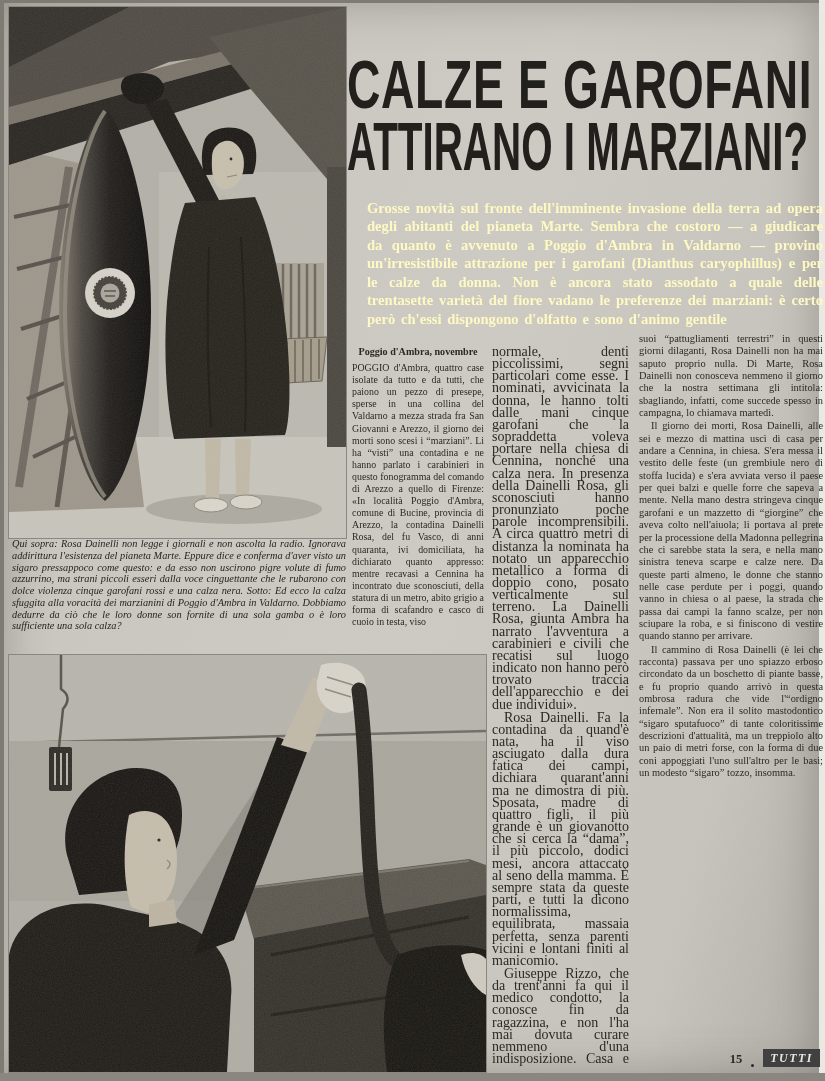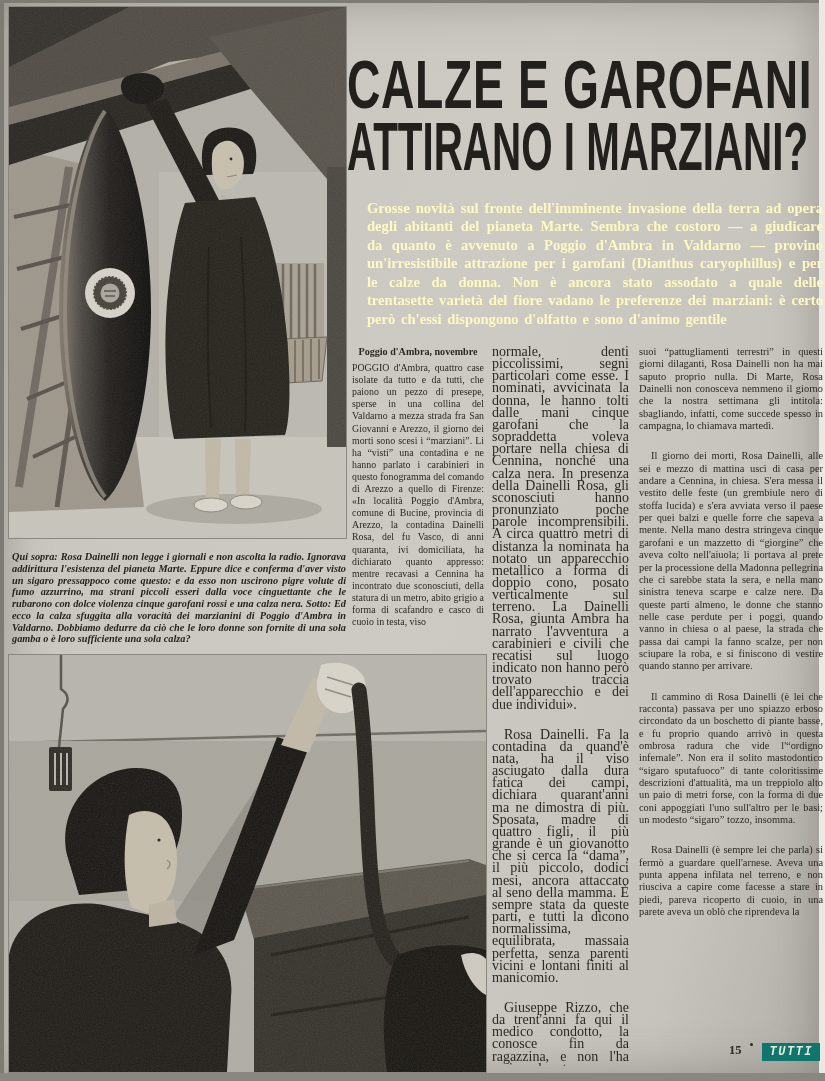--- a/index.html
+++ b/index.html
@@ -26,35 +26,35 @@
   .hl{display:block;white-space:nowrap;transform-origin:left top}
   .hl1{font-size:69px;transform:scaleX(.67);letter-spacing:1px}
   .hl2{font-size:69px;transform:scaleX(.585);letter-spacing:0;margin-top:-7px}
 
   .intro{position:absolute;left:367px;top:184px;width:456px;
     font-weight:bold;font-size:14.6px;line-height:18.5px;text-align:justify;
     color:#fef9c3;word-spacing:2px}
 
   .col{position:absolute;text-align:justify;color:#2b2924;overflow:hidden}
   .col .plist p{margin:0}
-  .col .plist p + p{text-indent:12px;margin-top:18px}
+  .col .plist p + p{text-indent:12px;margin-top:1px}
   #col1{left:352px;top:346px;width:132px;height:286px;font-size:9.9px;line-height:12.1px}
   #col2{left:492px;top:346px;width:137px;height:720px;font-size:14px;line-height:12.15px}
-  #col3{left:639px;top:346px;width:184px;height:714px;font-size:10.4px;line-height:12.35px}
+  #col3{left:639px;top:333px;width:184px;height:714px;font-size:10.4px;line-height:12.35px}
   .dateline{font-weight:bold;font-size:10.1px;text-align:center;margin:0 0 4px 0}
 
-  .caption{position:absolute;left:12px;top:541px;width:334px;
-    font-size:10.3px;line-height:11.7px;font-style:italic;font-weight:bold;
+  .caption{position:absolute;left:12px;top:528px;width:334px;
+    font-size:10.3px;line-height:11.7px;font-style:italic;font-weight:normal;
     text-align:justify;color:#26241f}
 
   .footer{position:absolute;left:688px;top:1043px;width:132px;height:24px;
-    display:flex;align-items:flex-start;justify-content:flex-end;gap:9px}
+    display:flex;align-items:flex-end;justify-content:flex-end;gap:9px}
   .pagenum{font-weight:bold;font-size:12.5px;color:#2b2924}
   .dot{width:3px;height:3px;border-radius:50%;background:#2b2924}
-  .logo{background:#0f766e;color:#e9e7e0;font-family:Liberation Mono, monospace;
+  .logo{background:#404040;color:#e9e7e0;font-family:Liberation Serif, serif;
     font-weight:bold;font-style:italic;font-size:12px;letter-spacing:1.5px;
     padding:3px 7px;line-height:1}
 </style>
 </head>
 <body>
 
 <div class="page"></div>
 <div class="edge-right"></div>
 <div class="edge-bottom"></div>
 
@@ -199,21 +199,20 @@
       <p class="body-p">normale, denti piccolissimi, segni particolari come esse. I nominati, avvicinata la donna, le hanno tolti dalle mani cinque garofani che la sopraddetta voleva portare nella chiesa di Cennina, nonché una calza nera. In presenza della Dainelli Rosa, gli sconosciuti hanno pronunziato poche parole incomprensibili. A circa quattro metri di distanza la nominata ha notato un apparecchio metallico a forma di doppio cono, posato verticalmente sul terreno. La Dainelli Rosa, giunta Ambra ha narrato l'avventura a carabinieri e civili che recatisi sul luogo indicato non hanno però trovato traccia dell'apparecchio e dei due individui».</p>
       <p class="body-p">Rosa Dainelli. Fa la contadina da quand'è nata, ha il viso asciugato dalla dura fatica dei campi, dichiara quarant'anni ma ne dimostra di più. Sposata, madre di quattro figli, il più grande è un giovanotto che si cerca la “dama”, il più piccolo, dodici mesi, ancora attaccato al seno della mamma. È sempre stata da queste parti, e tutti la dicono normalissima, equilibrata, massaia perfetta, senza parenti vicini e lontani finiti al manicomio.</p>
       <p class="body-p">Giuseppe Rizzo, che da trent'anni fa qui il medico condotto, la conosce fin da ragazzina, e non l'ha mai dovuta curare nemmeno d'una indisposizione. Casa e campo, campo e casa, e chiesa la domenica e per le feste comandate, la sua vita cammina serena tutta qui. Al cinematografo c'è stata una volta quand'era ragazza, a vedere la Francesca Bertini. I giornali su quel poggio deserto non ci arrivano, lei si ricorda di aver visto come son fatti quando è scesa in paese, a Bucine, per qualche spesa grossa, le sarà capitato una diecina di volte. Sua la povera casa senza corrente elettrica, quindi senza possibilità di radio, la luce viene fatta con l'acetilene. Questo per dire che di Marte, e dei</p>
     </div>
 </div>
 <div id="col3" class="col">
   <div class="plist">
       <p class="body-p">suoi “pattugliamenti terrestri” in questi giorni dilaganti, Rosa Dainelli non ha mai saputo proprio nulla. Di Marte, Rosa Dainelli non conosceva nemmeno il giorno che la nostra settimana gli intitola: sbagliando, infatti, come succede spesso in campagna, lo chiamava martedì.</p>
       <p class="body-p">Il giorno dei morti, Rosa Dainelli, alle sei e mezzo di mattina uscì di casa per andare a Cennina, in chiesa. S'era messa il vestito delle feste (un grembiule nero di stoffa lucida) e s'era avviata verso il paese per quei balzi e quelle forre che sapeva a mente. Nella mano destra stringeva cinque garofani e un mazzetto di “giorgine” che aveva colto nell'aiuola; li portava al prete per la processione della Madonna pellegrina che ci sarebbe stata la sera, e nella mano sinistra teneva scarpe e calze nere. Da queste parti almeno, le donne che stanno nelle case perdute per i poggi, quando vanno in chiesa o al paese, la strada che passa dai campi la fanno scalze, per non sciupare la roba, e si finiscono di vestire quando stanno per arrivare.</p>
       <p class="body-p">Il cammino di Rosa Dainelli (è lei che racconta) passava per uno spiazzo erboso circondato da un boschetto di piante basse, e fu proprio quando arrivò in questa ombrosa radura che vide l'“ordigno infernale”. Non era il solito mastodontico “sigaro sputafuoco” di tante coloritissime descrizioni d'attualità, ma un treppiolo alto un paio di metri forse, con la forma di due coni appoggiati l'uno sull'altro per le basi; un modesto “sigaro” tozzo, insomma.</p>
-      <p class="body-p">Rosa Dainelli (è sempre lei che parla) si fermò a guardare quell'arnese. Aveva una punta appena infilata nel terreno, e non riusciva a capire come facesse a stare in piedi, pareva ricoperto di cuoio, in una parete aveva un oblò che riprendeva la</p>
     </div>
 </div>
 
 <div class="footer">
   <span class="pagenum">15</span>
   <span class="dot"></span>
   <span class="logo">TUTTI</span>
 </div>
 
 </body></html>

